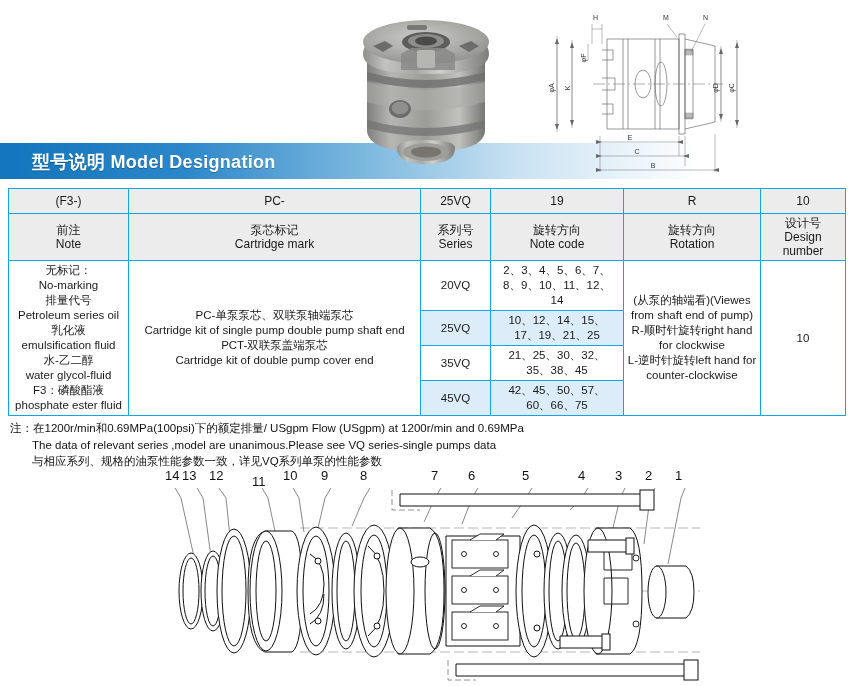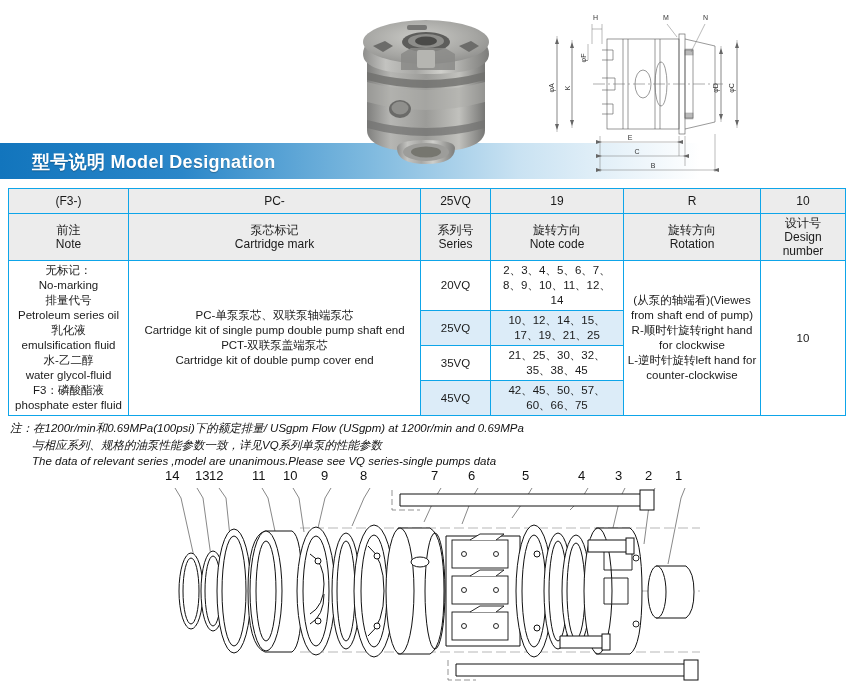--- a/index.html
+++ b/index.html
@@ -58,21 +58,21 @@
   .rot-cell{line-height:17px;font-size:11.5px;padding:0 4px;}
   .series-cell{font-size:12px;margin-left:28px;}
   .flow-cell{font-size:11.5px;line-height:16px;}
   .design-cell{font-size:12px;}
 
   
   .footnote{
     position:absolute;left:10px;top:420px;width:720px;
     font-size:11.5px;line-height:16.5px;color:#111;
   }
-  .fn-line{white-space:nowrap;font-style:italic;}
+  .fn-line{white-space:nowrap;}
   .fn-indent{padding-left:22px;}
 
   
   .exploded{position:absolute;left:0px;top:466px;width:852px;height:220px;}
   .callout-num{
     position:absolute;font-size:13px;color:#111;
     font-family:"Liberation Sans",sans-serif;
   }
 </style>
 </head>
@@ -327,22 +327,22 @@
         <td class="flow-cell blue" id="flow-3">
             <div>42、45、50、57、</div>
             <div>60、66、75</div>
           </td>
       </tr>
     </tbody>
   </table>
 
   <div class="footnote">
     <div class="fn-line"><span>注：</span><span>在1200r/min和0.69MPa(100psi)下的额定排量/ USgpm  Flow (USgpm) at 1200r/min and 0.69MPa</span></div>
+    <div class="fn-line fn-indent">The data of relevant series ,model are unanimous.Please see VQ series-single pumps data</div>
     <div class="fn-line fn-indent">与相应系列、规格的油泵性能参数一致，详见VQ系列单泵的性能参数</div>
-    <div class="fn-line fn-indent">The data of relevant series ,model are unanimous.Please see VQ series-single pumps data</div>
   </div>
 
   <div class="exploded">
     <svg width="852" height="220" viewBox="0 0 852 220">
       <g stroke="#111" stroke-width="1" fill="#fff">
 
         <g stroke="#555" stroke-width="0.7" fill="none">
           <path d="M175 22 L181 32 L196 100"></path>
           <path d="M197 22 L203 32 L212 98"></path>
           <path d="M219 22 L226 32 L232 90"></path>
@@ -448,23 +448,23 @@
       </g>
 
       <g stroke="#666" stroke-width="0.7" stroke-dasharray="6 3" fill="none">
         <path d="M392 24 L392 44 L420 44"></path>
         <path d="M448 194 L448 214 L476 214"></path>
       </g>
     </svg>
     
     <div id="callout-layer">
         <div class="callout-num" style="left: 165px; top: 2px;">14</div>
-        <div class="callout-num" style="left: 195px; top: 2px;">13</div>
+        <div class="callout-num" style="left: 182px; top: 2px;">13</div>
         <div class="callout-num" style="left: 209px; top: 2px;">12</div>
-        <div class="callout-num" style="left: 252px; top: 2px;">11</div>
+        <div class="callout-num" style="left: 252px; top: 8px;">11</div>
         <div class="callout-num" style="left: 283px; top: 2px;">10</div>
         <div class="callout-num" style="left: 321px; top: 2px;">9</div>
         <div class="callout-num" style="left: 360px; top: 2px;">8</div>
         <div class="callout-num" style="left: 431px; top: 2px;">7</div>
         <div class="callout-num" style="left: 468px; top: 2px;">6</div>
         <div class="callout-num" style="left: 522px; top: 2px;">5</div>
         <div class="callout-num" style="left: 578px; top: 2px;">4</div>
         <div class="callout-num" style="left: 615px; top: 2px;">3</div>
         <div class="callout-num" style="left: 645px; top: 2px;">2</div>
         <div class="callout-num" style="left: 675px; top: 2px;">1</div>

